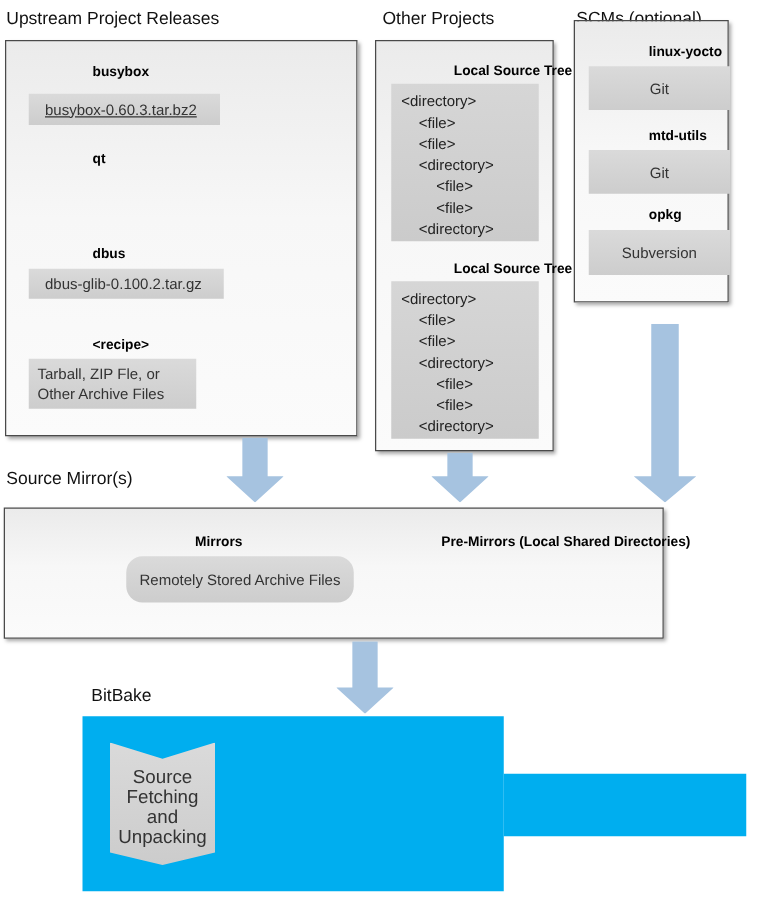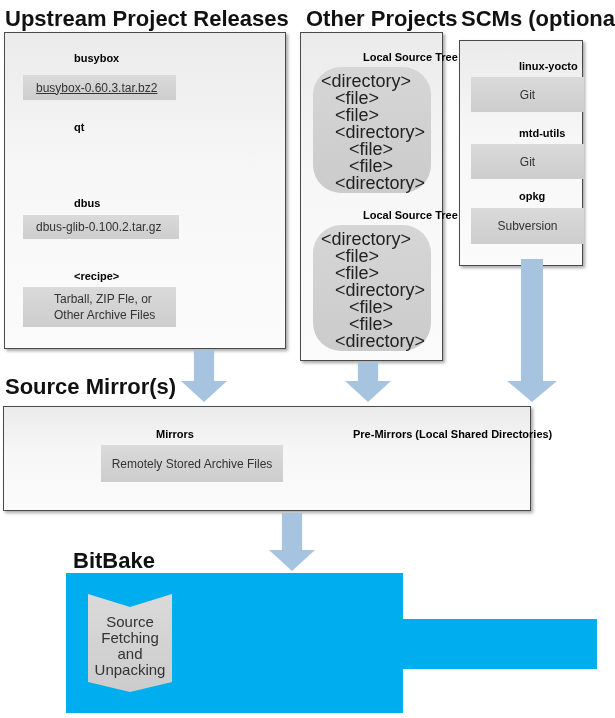--- a/index.html
+++ b/index.html
@@ -1,41 +1,41 @@
 <!DOCTYPE html>
 <html><head>
 <meta charset="utf-8">
 <style>
   html,body{margin:0;padding:0;background:#ffffff;}
   #canvas{
     position:relative;width:615px;height:718px;background:#ffffff;overflow:hidden;
     font-family:"Liberation Sans",sans-serif;color:#1a1a1a;
   }
   .abs{position:absolute;}
-  .heading{font-size:22px;font-weight:bold;color:#111;white-space:nowrap;}
+  .heading{font-size:14px;font-weight:normal;color:#111;white-space:nowrap;}
   .panel{
     position:absolute;
     background:linear-gradient(180deg,#ebebeb 0%,#f7f7f7 45%,#fbfbfb 100%);
     border:1px solid #4a4a4a;
     box-shadow:2px 2px 3px rgba(0,0,0,0.35);
     box-sizing:border-box;
   }
   .sublabel{position:absolute;font-size:11px;font-weight:bold;color:#000;white-space:nowrap;padding-left:48px;}
   .graybox{
     position:absolute;
     background:linear-gradient(180deg,#dadada 0%,#cdcdcd 100%);
     color:#333;font-size:12px;box-sizing:border-box;white-space:nowrap;
   }
   .graybox.vcenter{display:flex;align-items:center;}
   .graybox.center{display:flex;align-items:center;justify-content:center;}
   .multiline{white-space:pre-line;line-height:16px;}
   .treebox{
     position:absolute;
     background:linear-gradient(180deg,#d6d6d6 0%,#cbcbcb 100%);
-    font-size:18px;color:#222;box-sizing:border-box;padding-top:6px;border-radius:28px;
+    font-size:12px;color:#222;box-sizing:border-box;padding-top:6px;
   }
   .tree-line{line-height:17px;padding-left:8px;white-space:nowrap;}
   .tree-line.ind1{padding-left:22px;}
   .tree-line.ind2{padding-left:36px;}
   .down-arrow{
     position:absolute;background:#a6c3e0;
     clip-path:polygon(28% 0,72% 0,72% calc(100% - 21px),100% calc(100% - 21px),50% 100%,0 calc(100% - 21px),28% calc(100% - 21px));
   }
   .blue-rect{position:absolute;background:#00aeef;}
   .chevron{
@@ -53,21 +53,21 @@
 <div id="canvas">
 
   <div class="abs heading" style="left:5px;top:6px;">Upstream Project Releases</div>
   <div class="panel" style="left:4px;top:32px;width:282px;height:317px;">
     <div class="sublabel" style="left:21px;top:19px;">busybox</div>
     <div class="graybox vcenter" style="left:18px;top:42px;width:153px;height:25px;padding-left:13px;text-decoration:underline;">busybox-0.60.3.tar.bz2</div>
     <div class="sublabel" style="left:21px;top:88px;">qt</div>
     <div class="sublabel" style="left:21px;top:164px;">dbus</div>
     <div class="graybox vcenter" style="left:18px;top:182px;width:156px;height:24px;padding-left:13px;">dbus-glib-0.100.2.tar.gz</div>
     <div class="sublabel" style="left:21px;top:237px;">&lt;recipe&gt;</div>
-    <div class="graybox vcenter multiline" style="left:18px;top:254px;width:153px;height:40px;padding-left:31px;">Tarball, ZIP Fle, or
+    <div class="graybox vcenter multiline" style="left:18px;top:254px;width:134px;height:40px;padding-left:7px;">Tarball, ZIP Fle, or
 Other Archive Files</div>
   </div>
 
   <div class="abs heading" style="left:306px;top:6px;">Other Projects</div>
   <div class="panel" style="left:300px;top:32px;width:143px;height:329px;">
     <div class="sublabel" style="left:14px;top:18px;">Local Source Tree</div>
     <div class="treebox" style="left:12px;top:34px;width:118px;height:126px;">
       <div class="tree-line">&lt;directory&gt;</div>
       <div class="tree-line ind1">&lt;file&gt;</div>
       <div class="tree-line ind1">&lt;file&gt;</div>
@@ -82,37 +82,37 @@
       <div class="tree-line ind1">&lt;file&gt;</div>
       <div class="tree-line ind1">&lt;file&gt;</div>
       <div class="tree-line ind1">&lt;directory&gt;</div>
       <div class="tree-line ind2">&lt;file&gt;</div>
       <div class="tree-line ind2">&lt;file&gt;</div>
       <div class="tree-line ind1">&lt;directory&gt;</div>
     </div>
   </div>
 
   <div class="abs heading" style="left:461px;top:6px;">SCMs (optional)</div>
-  <div class="panel" style="left:459px;top:40px;width:124px;height:226px;">
+  <div class="panel" style="left:459px;top:16px;width:124px;height:226px;">
     <div class="sublabel" style="left:11px;top:19px;">linux-yocto</div>
     <div class="graybox center" style="left:11px;top:36px;width:113px;height:35px;">Git</div>
     <div class="sublabel" style="left:11px;top:86px;">mtd-utils</div>
     <div class="graybox center" style="left:11px;top:103px;width:113px;height:35px;">Git</div>
     <div class="sublabel" style="left:11px;top:149px;">opkg</div>
     <div class="graybox center" style="left:11px;top:167px;width:113px;height:36px;">Subversion</div>
   </div>
 
   <div class="down-arrow" style="left:181px;top:350px;width:46px;height:52px;"></div>
   <div class="down-arrow" style="left:345px;top:362px;width:46px;height:40px;"></div>
   <div class="down-arrow" style="left:507px;top:259px;width:50px;height:143px;"></div>
 
   <div class="abs heading" style="left:5px;top:374px;">Source Mirror(s)</div>
   <div class="panel" style="left:3px;top:406px;width:528px;height:105px;">
     <div class="sublabel" style="left:104px;top:21px;">Mirrors</div>
-    <div class="graybox center" style="left:97px;top:38px;width:182px;height:37px;">Remotely Stored Archive Files</div>
+    <div class="graybox center" style="left:97px;top:38px;width:182px;height:37px;border-radius:13px;">Remotely Stored Archive Files</div>
     <div class="sublabel" style="left:301px;top:21px;">Pre-Mirrors (Local Shared Directories)</div>
   </div>
 
   <div class="down-arrow" style="left:269px;top:513px;width:46px;height:58px;"></div>
 
   <div class="abs heading" style="left:73px;top:548px;">BitBake</div>
   <div class="blue-rect" style="left:66px;top:573px;width:337px;height:140px;"></div>
   <div class="blue-rect" style="left:403px;top:619px;width:194px;height:50px;"></div>
   <div class="chevron" style="left:88px;top:594px;width:84px;height:98px;">Source
 Fetching and

